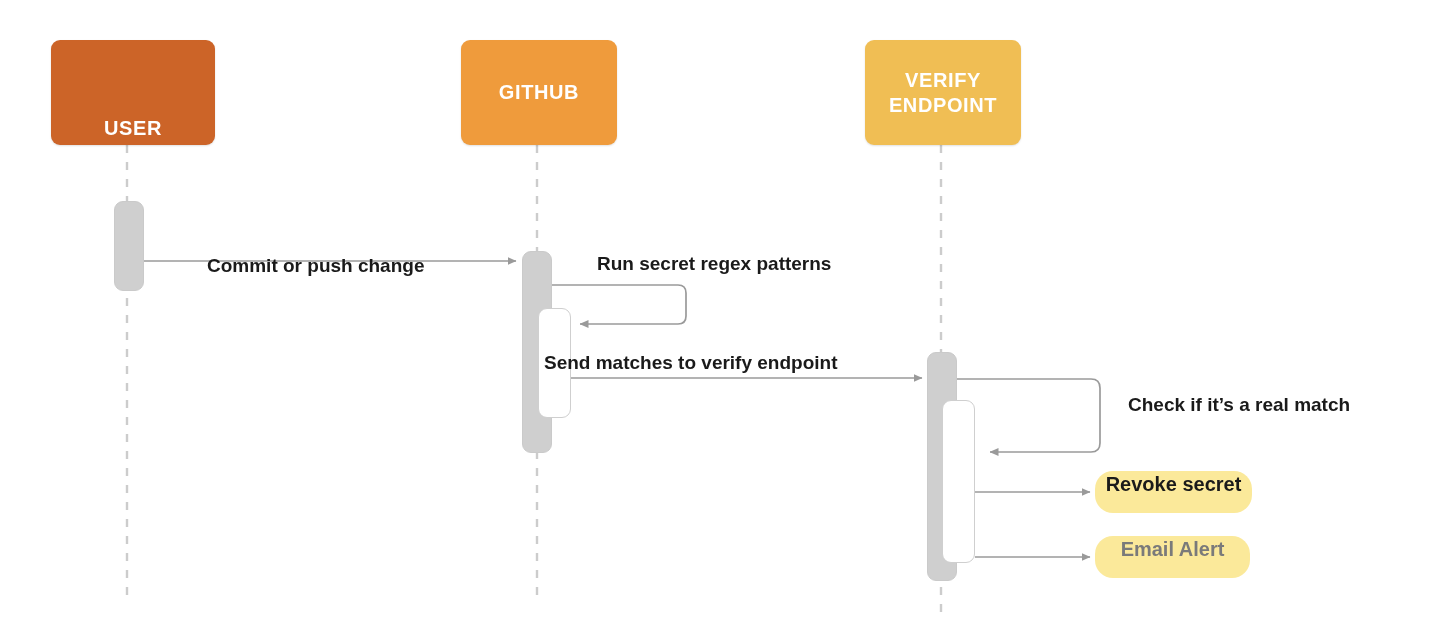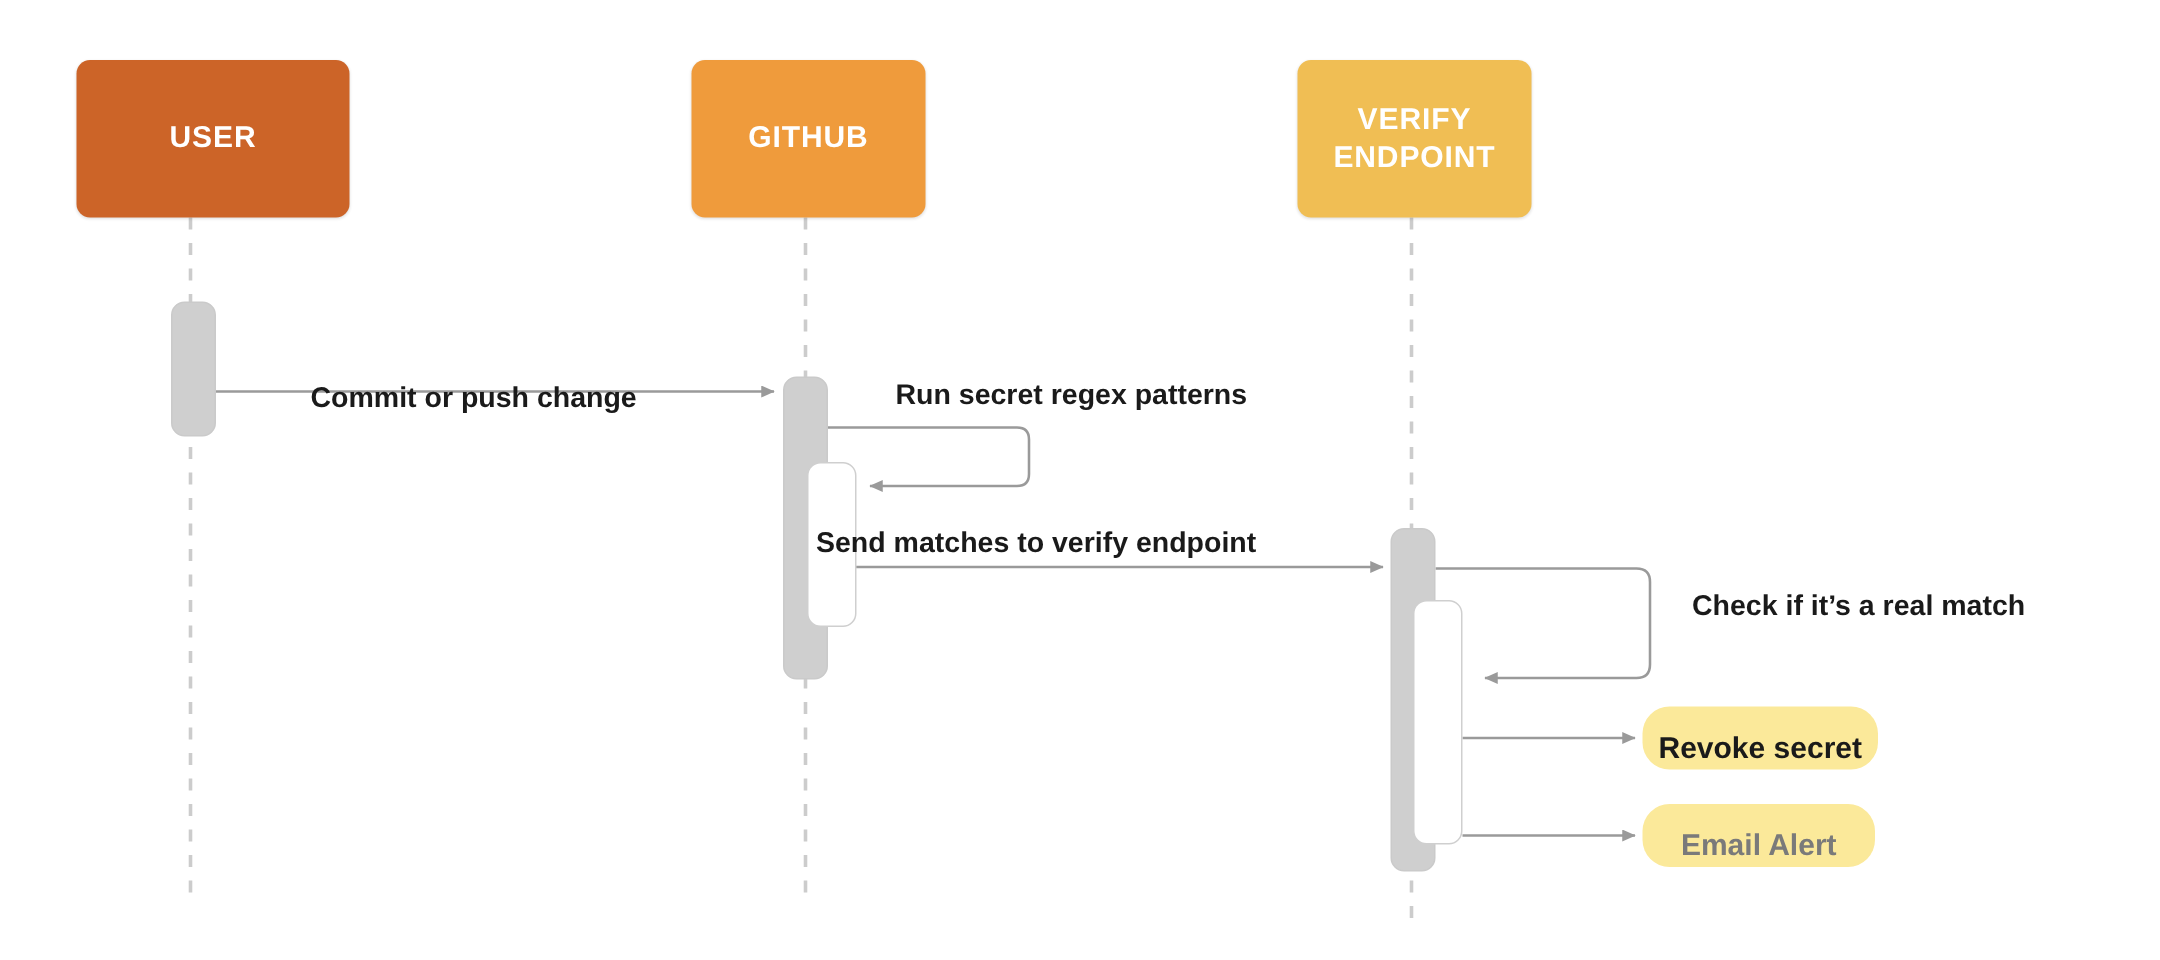--- a/index.html
+++ b/index.html
@@ -73,21 +73,21 @@
     white-space: nowrap;
     z-index: 6;
     line-height: 1;
   }
 
   
   .note-box {
     position: absolute;
     border-radius: 18px;
     display: flex;
-    align-items: flex-end;
+    align-items: flex-start;
     justify-content: center;
     font-size: 20px;
     font-weight: bold;
     box-sizing: border-box;
     padding: 2px 10px;
     white-space: nowrap;
     z-index: 6;
   }
 </style>
 </head>
@@ -117,21 +117,21 @@
       <line x1="552" y1="378" x2="922" y2="378" marker-end="url(#arrowhead)"></line>
 
       <path d="M957,379 L1091,379 Q1100,379 1100,388 L1100,443 Q1100,452 1091,452 L990,452" marker-end="url(#arrowhead)"></path>
 
       <line x1="975" y1="492" x2="1090" y2="492" marker-end="url(#arrowhead)"></line>
 
       <line x1="975" y1="557" x2="1090" y2="557" marker-end="url(#arrowhead)"></line>
     </g>
   </svg>
 
-  <div class="participant" style="left:51px; top:40px; width:182px; height:105px; background:#cc6428;">
+  <div class="participant" style="left:51px; top:40px; width:164px; height:105px; background:#cc6428;align-items:flex-end;">
     <span>USER</span>
   </div>
 
   <div class="participant" style="left:461px; top:40px; width:156px; height:105px; background:#ef9b3c;text-align:center;">
     <span>GITHUB</span>
   </div>
 
   <div class="participant" style="left:865px; top:40px; width:156px; height:105px; background:#f0be54; flex-direction:column;">
     <span>VERIFY</span>
     <span>ENDPOINT</span>

